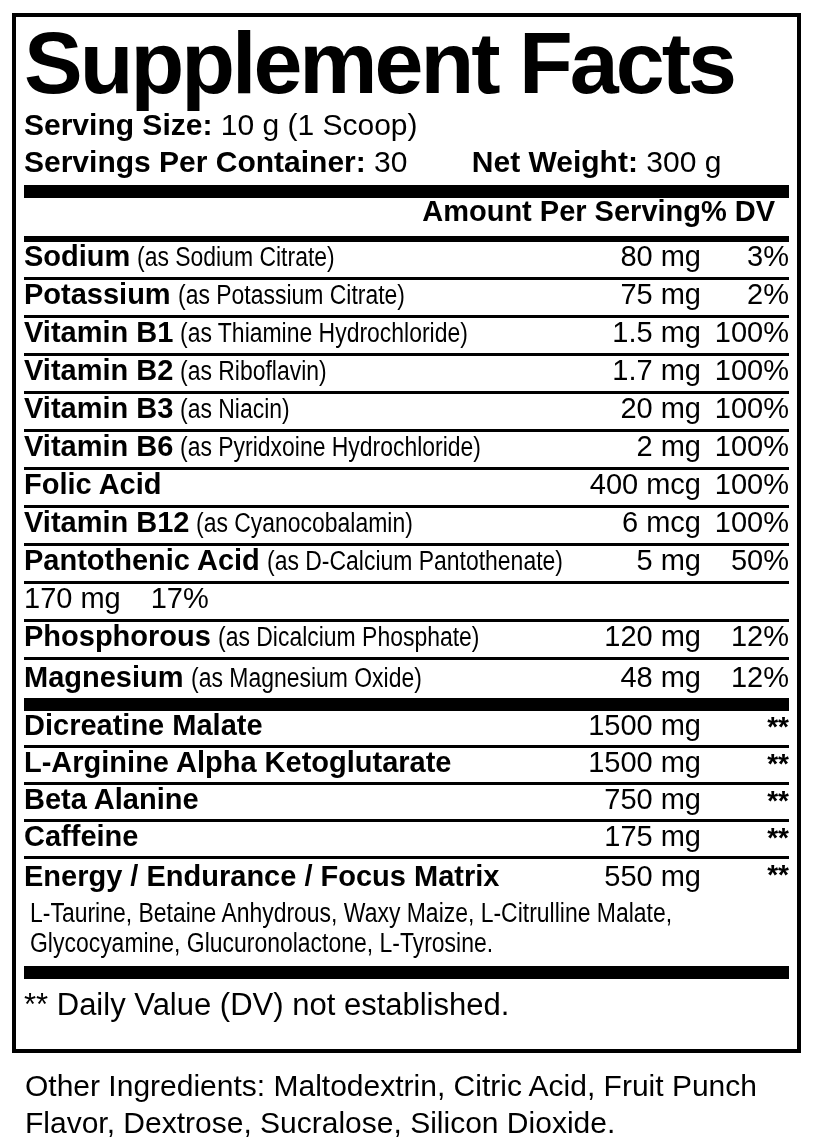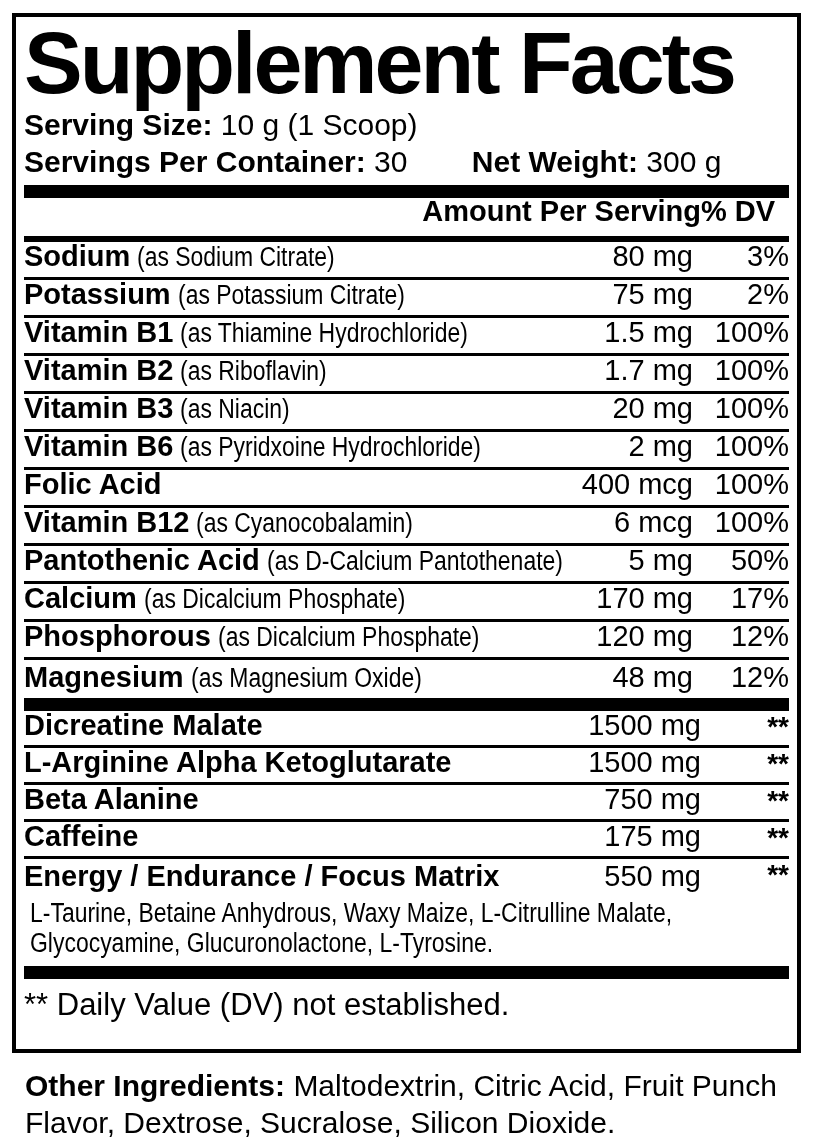--- a/index.html
+++ b/index.html
@@ -48,21 +48,21 @@
     font-size:29px;
     white-space:nowrap;
   }
   .hdr-dv { width:88px; text-align:left; }
   .row {
     display:flex;
     align-items:flex-end;
     border-bottom:3px solid var(--ink);
     white-space:nowrap;
   }
-  .n-rows .row { height:38px; padding-bottom:4px;gap:8px; }
+  .n-rows .row { height:38px; padding-bottom:4px; }
   .b-rows .row { height:37px; padding-bottom:3px; }
   .n-rows .row:last-child, .b-rows .row:last-child { border-bottom:none; }
   .cell-name { flex:1 1 auto; min-width:0; overflow:visible; font-size:29px; }
   .cell-name .nm { font-weight:bold; }
   .cond {
     display:inline-block;
     transform:scaleX(0.85);
     transform-origin:0 100%;
     font-size:27px;
     margin-left:7px;
@@ -84,21 +84,21 @@
     font-size:31px;
     padding-top:8px;
     white-space:nowrap;
   }
   .other-ing {
     margin:14px 20px 0 25px;
     font-size:30px;
     line-height:37px;
     max-width:766px;
   }
-  .other-ing b { font-weight:bold;text-align:right; }
+  .other-ing b { font-weight:normal;text-align:right; }
 </style>
 </head>
 <body>
 
 <div class="label-box">
 
   <div class="title">Supplement Facts</div>
 
   <div class="serv-line">
     <b>Serving Size:</b>
@@ -172,21 +172,20 @@
     <span class="cell-dv">100%</span>
   </div>
 
   <div class="row">
     <span class="cell-name"><span class="nm">Pantothenic Acid</span><span class="cond">(as D-Calcium Pantothenate)</span></span>
     <span class="cell-amt">5 mg</span>
     <span class="cell-dv">50%</span>
   </div>
 
   <div class="row">
-    <span class="cell-name"><span class="nm">Calcium</span><span class="cond">(as Dicalcium Phosphate)</span></span>
     <span class="cell-amt">170 mg</span>
     <span class="cell-dv">17%</span>
   </div>
 
   <div class="row">
     <span class="cell-name"><span class="nm">Phosphorous</span><span class="cond">(as Dicalcium Phosphate)</span></span>
     <span class="cell-amt">120 mg</span>
     <span class="cell-dv">12%</span>
   </div>
 

